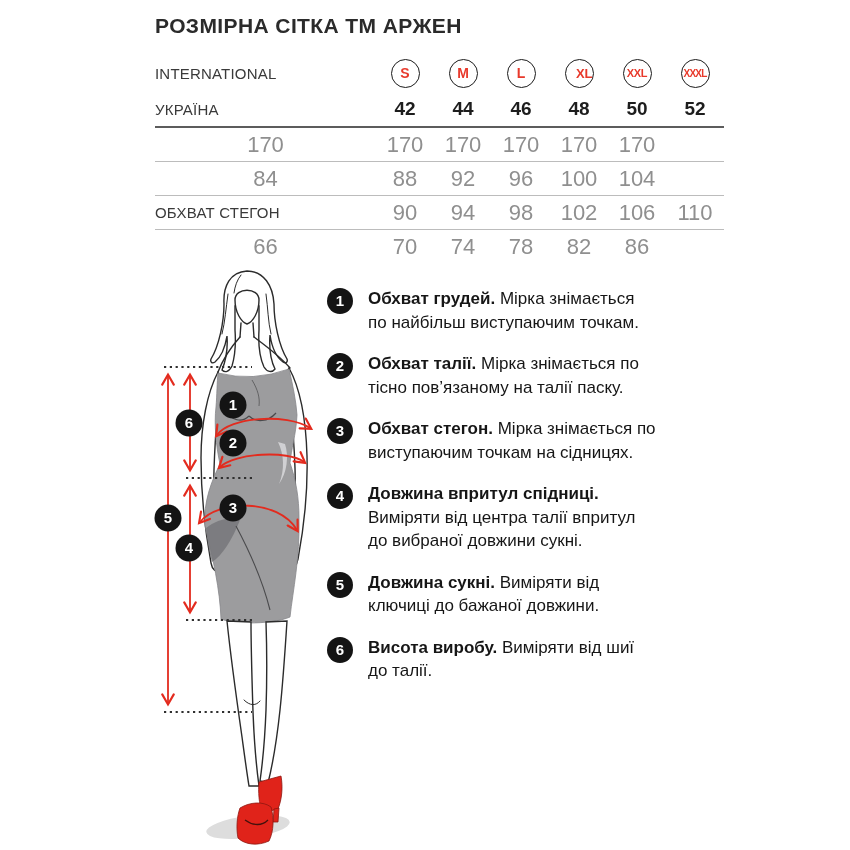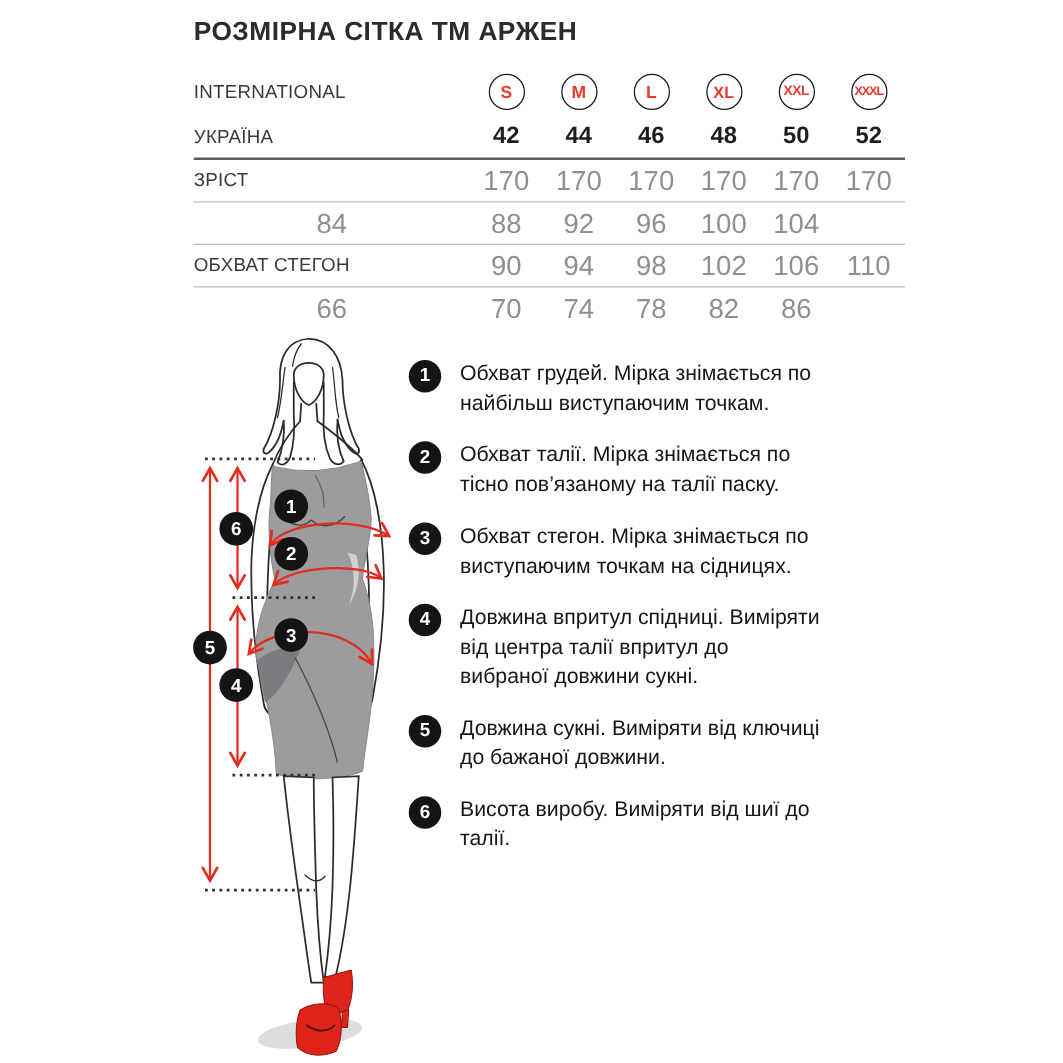--- a/index.html
+++ b/index.html
@@ -20,39 +20,39 @@
   .t-row.ua{height:34px;}
   .t-row.meas{height:33px;}
   .t-label{font-size:15px;color:#3a3a3a;letter-spacing:.2px;}
   .t-cell{text-align:center;}
   .size-circle{
     display:inline-flex;align-items:center;justify-content:center;
     width:29px;height:29px;border:1.6px solid #1b1b1b;border-radius:50%;
     color:#e8392b;font-weight:600;box-sizing:border-box;
   }
   .fs0,.fs1,.fs2{font-size:14px;}
-  .fs3{font-size:13px;}
+  .fs3{font-size:13px;justify-content:flex-end;}
   .fs4{font-size:11px;letter-spacing:-.3px;}
   .fs5{font-size:10px;letter-spacing:-.8px;}
   .ua-val{font-size:19px;font-weight:600;color:#1d1d1d;}
   .meas-val{font-size:22px;color:#8f8f8f;}
   .sep{border:none;margin:0;}
   .sep.thick{border-top:2px solid #5c5c5c;}
   .sep.thin{border-top:1.5px solid #bcbcbc;}
 
   
   .legend{position:absolute;left:327px;top:287px;width:330px;}
   .legend-item{position:relative;padding-left:41px;margin-bottom:18px;
     font-size:17px;line-height:23.5px;color:#161616;}
   .legend-num{
     position:absolute;left:0;top:1px;width:26px;height:26px;border-radius:50%;
     background:#141414;color:#ffffff;font-size:15px;font-weight:600;
     display:flex;align-items:center;justify-content:center;
   }
-  .legend-term{font-weight:400;text-align:center;}
+  .legend-term{font-weight:700;text-align:center;}
 
   
   .figure-wrap{position:absolute;left:140px;top:260px;width:200px;height:588px;}
 </style>
 </head>
 <body>
 
 <h1 class="page-title">РОЗМІРНА СІТКА ТМ АРЖЕН</h1>
 
 <div class="size-table">
@@ -85,21 +85,20 @@
     <div class="t-cell ua-val">44</div>
     <div class="t-cell ua-val">46</div>
     <div class="t-cell ua-val">48</div>
     <div class="t-cell ua-val">50</div>
     <div class="t-cell ua-val">52</div>
   </div>
 
   <hr class="sep thick">
 
   <div class="t-row meas">
-    <div class="t-label">ЗРІСТ</div>
     <div class="t-cell meas-val">170</div>
     <div class="t-cell meas-val">170</div>
     <div class="t-cell meas-val">170</div>
     <div class="t-cell meas-val">170</div>
     <div class="t-cell meas-val">170</div>
     <div class="t-cell meas-val">170</div>
   </div>
 
   <hr class="sep thin">
 

